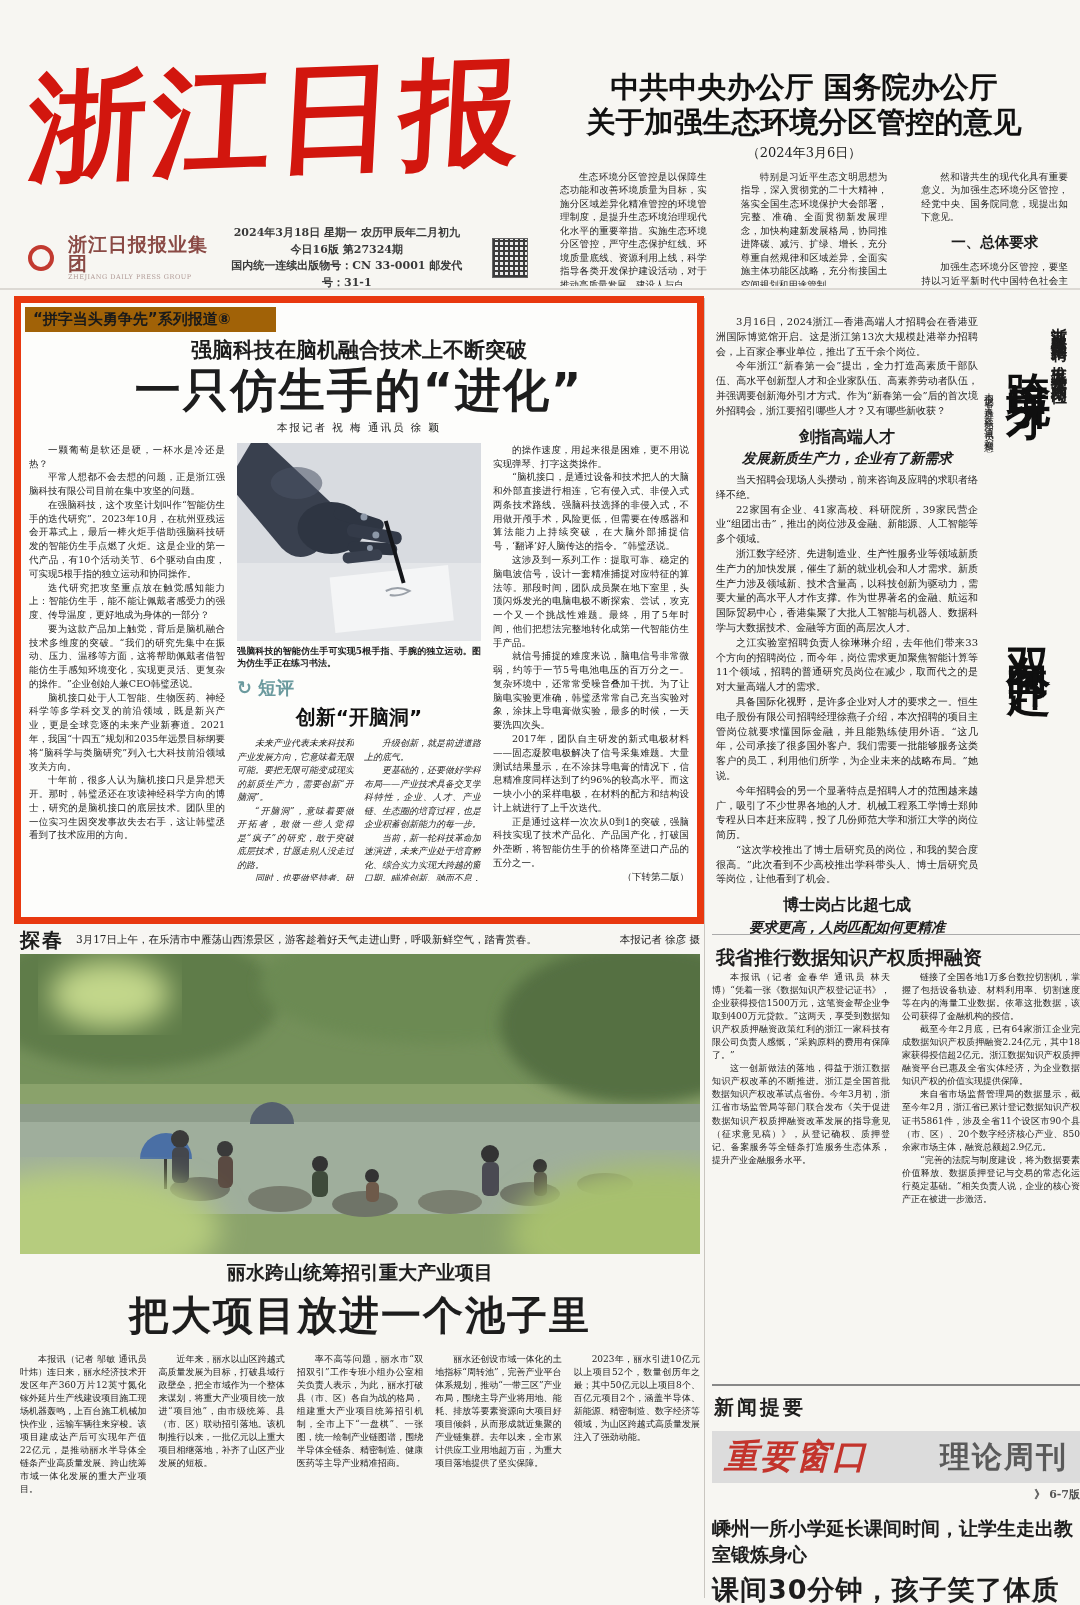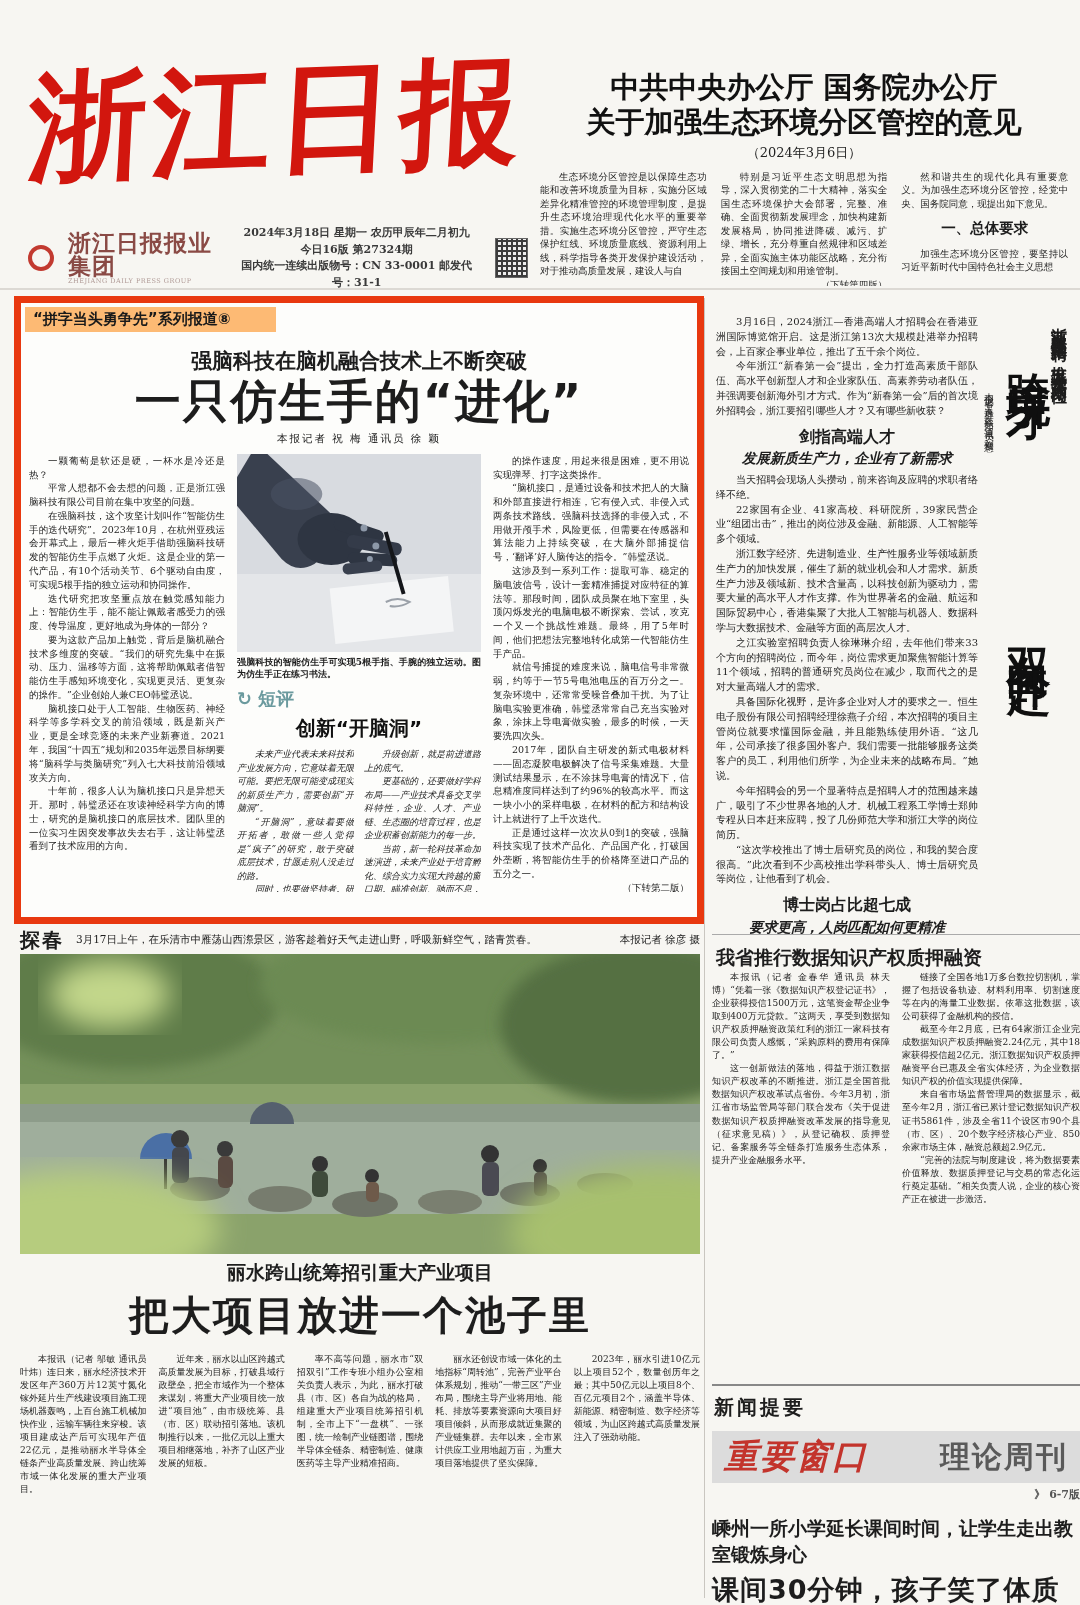--- a/index.html
+++ b/index.html
@@ -13,41 +13,41 @@
   p{margin:0;}
   
   #masthead-title{
     left:28px;top:42px;width:500px;height:180px;
     font-family:"DejaVu Serif",serif;font-weight:bold;color:#d2160e;
     font-size:118px;letter-spacing:6px;line-height:1.3;
     transform:rotate(-2deg) skewX(-5deg);white-space:nowrap;
   }
   #header-meta{left:28px;top:232px;width:500px;height:52px;display:flex;align-items:center;gap:14px;}
   .logo-ring{width:18px;height:18px;border:4px solid #c23a30;border-radius:50%;flex:0 0 auto;}
-  .group-name{font-weight:bold;color:#8a4a45;font-size:23px;letter-spacing:1px;line-height:1;}
+  .group-name{font-weight:bold;color:#8a4a45;font-size:19px;letter-spacing:1px;line-height:1;}
   .group-en{font-size:6.5px;color:#b09a96;letter-spacing:.5px;}
   .dateline{font-size:11px;color:#3a3a3a;line-height:1.5;text-align:center;font-weight:bold;}
   .qr{width:38px;height:38px;border:1px solid #666;background:
       repeating-linear-gradient(0deg,#3c3c3c 0 2px,transparent 2px 5px),
       repeating-linear-gradient(90deg,#3c3c3c 0 2px,transparent 2px 5px);
       background-color:#eee;margin-left:8px;}
   #header-rule{left:0;top:288px;width:1080px;height:2px;background:#dcd9d4;}
   
   #policy{left:540px;top:70px;width:528px;height:216px;overflow:hidden;}
   .policy-h{font-weight:bold;font-size:29px;text-align:center;line-height:1.22;color:#111;}
   .policy-date{text-align:center;font-size:13px;margin:3px 0 8px;color:#222;}
   .colrow{display:flex;gap:14px;}
-  .pcol{flex:1;font-size:9.5px;line-height:1.42;text-align:justify;overflow:hidden;}
+  .pcol{flex:1;font-size:9.5px;line-height:1.42;text-align:justify;overflow:hidden;margin-left:20px;}
   .pcol p{text-indent:2em;}
   .sec-head{font-weight:bold;font-size:14.5px;text-align:center;margin:8px 0;text-indent:0 !important;font-family:"DejaVu Sans",sans-serif;}
   .jump{text-align:right;text-indent:0 !important;font-size:9.5px;}
   
   #feature{left:14px;top:296px;width:676px;height:614px;border:7px solid #e8380f;background:#fdfdfb;overflow:hidden;}
-  .series-tag{display:inline-block;background:#fdba74;color:#1a1a1a;font-weight:bold;
-    font-size:15px;padding:3px 46px 3px 8px;margin:4px 0 13px 4px;font-family:"DejaVu Sans",sans-serif;}
+  .series-tag{display:inline-block;background:#a16207;color:#1a1a1a;font-weight:bold;
+    font-size:15px;padding:3px 46px 3px 8px;margin:4px 0 2px 4px;font-family:"DejaVu Sans",sans-serif;}
   .feat-kicker{text-align:center;font-weight:bold;font-size:21px;font-family:"DejaVu Sans",sans-serif;margin-top:2px;}
   .feat-headline{text-align:center;font-weight:bold;font-size:46px;font-family:"DejaVu Sans",sans-serif;line-height:1.15;letter-spacing:2px;}
   .feat-byline{text-align:center;font-size:10.5px;margin:4px 0 8px;letter-spacing:2px;}
   .feat-cols{display:flex;gap:12px;padding:0 8px;height:438px;overflow:hidden;}
   .fcol{font-size:9.5px;line-height:1.45;text-align:justify;overflow:hidden;}
   .fcol p{text-indent:2em;}
   .fcol-1,.fcol-3{flex:0 0 196px;}
   .fcol-mid{flex:1;display:flex;flex-direction:column;}
   .feat-photo{width:100%;height:198px;background:#d7dade;position:relative;overflow:hidden;flex:0 0 auto;}
   .feat-caption{font-size:9px;font-weight:bold;line-height:1.4;margin:4px 0 6px;text-align:justify;}

